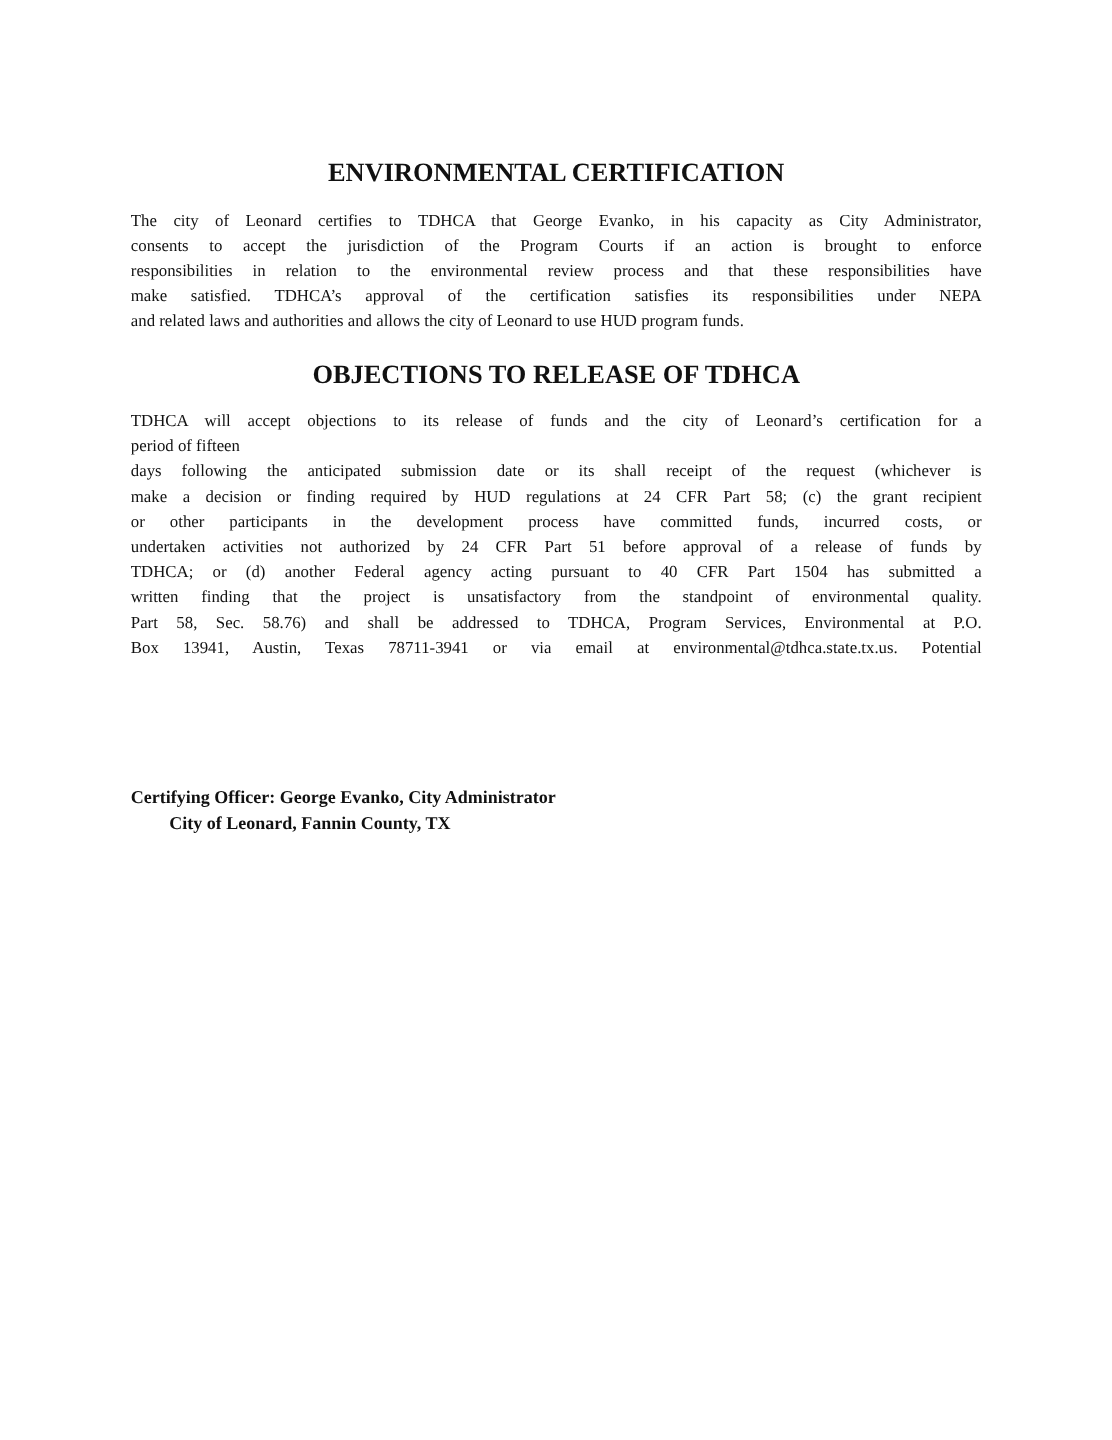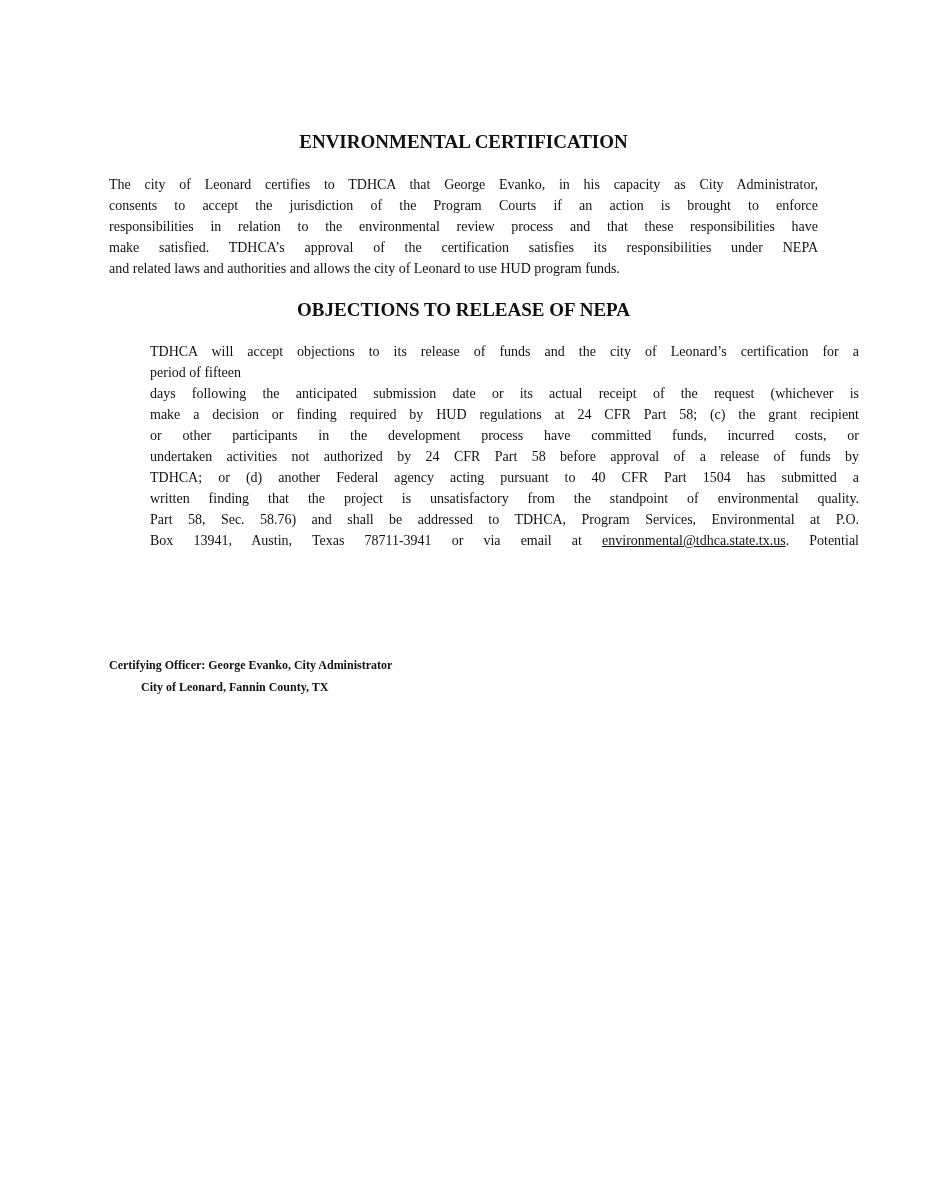--- a/index.html
+++ b/index.html
@@ -3,55 +3,55 @@
   <meta charset="utf-8">
   <style>
     html, body { margin: 0; padding: 0; background: #ffffff; }
     body {
       width: 927px; height: 1200px; position: relative; overflow: hidden;
       font-family: "Liberation Serif", serif; color: #111111;
     }
     .page { position: absolute; left: 109px; top: 0; width: 709px; }
     .heading {
       position: absolute; left: 0; width: 709px; text-align: center;
-      font-weight: bold; font-size: 19px; letter-spacing: 0px;
+      font-weight: bold; font-size: 22px; letter-spacing: 0px;
     }
     .para {
       position: absolute; left: 0; width: 709px;
       font-size: 14px; line-height: 21px; text-align: justify;
     }
     .jline { display: block; text-align: justify; text-align-last: justify; white-space: normal; }
     .lastline { display: block; white-space: nowrap; }
-    .link { text-decoration: underline; }
-    .sig { position: absolute; left: 0; font-weight: bold; font-size: 12px; line-height: 21px; white-space: nowrap; }
+    .link { }
+    .sig { position: absolute; left: 0; font-weight: bold; font-size: 15px; line-height: 21px; white-space: nowrap; }
   </style>
 </head>
 <body>
 
 <div class="page">
 
   <div class="heading" style="top:131px;">ENVIRONMENTAL CERTIFICATION</div>
 
   <div class="para" style="top:174px;">
     <span class="jline">The city of Leonard certifies to TDHCA that George Evanko, in his capacity as City Administrator,</span>
     <span class="jline">consents to accept the jurisdiction of the Program Courts if an action is brought to enforce</span>
     <span class="jline">responsibilities in relation to the environmental review process and that these responsibilities have</span>
     <span class="jline">make satisfied.  TDHCA’s approval of the certification satisfies its responsibilities under NEPA</span>
     <span class="lastline">and related laws and authorities and allows the city of Leonard to use HUD program funds.</span>
   </div>
 
-  <div class="heading" style="top:299px;">OBJECTIONS TO RELEASE OF NEPA</div>
+  <div class="heading" style="top:299px;">OBJECTIONS TO RELEASE OF TDHCA</div>
 
-  <div class="para" style="top:341px;margin-left:41px;">
+  <div class="para" style="top:341px;">
     <span class="jline">TDHCA will accept objections to its release of funds and the city of Leonard’s certification for a</span>
     <span class="lastline">period of fifteen</span>
-    <span class="jline">days following the anticipated submission date or its actual receipt of the request (whichever is</span>
+    <span class="jline">days following the anticipated submission date or its shall receipt of the request (whichever is</span>
     <span class="jline">make a decision or finding required by HUD regulations at 24 CFR Part 58; (c) the grant recipient</span>
     <span class="jline">or other participants in the development process have committed funds, incurred costs, or</span>
-    <span class="jline">undertaken activities not authorized by 24 CFR Part 58 before approval of a release of funds by</span>
+    <span class="jline">undertaken activities not authorized by 24 CFR Part 51 before approval of a release of funds by</span>
     <span class="jline">TDHCA; or (d) another Federal agency acting pursuant to 40 CFR Part 1504 has submitted a</span>
     <span class="jline">written finding that the project is unsatisfactory from the standpoint of environmental quality.</span>
     <span class="jline">Part 58, Sec. 58.76) and shall be addressed to TDHCA, Program Services, Environmental at P.O.</span>
     <span class="jline"><span>Box 13941, Austin, Texas 78711-3941 or via email at </span><span class="link">environmental@tdhca.state.tx.us</span><span>. Potential</span></span>
   </div>
 
   <div class="sig" style="top:655px;">Certifying Officer:  George Evanko, City Administrator</div>
   <div class="sig" style="top:677px;margin-left:32px;">City of Leonard, Fannin County, TX</div>
 
 </div>

